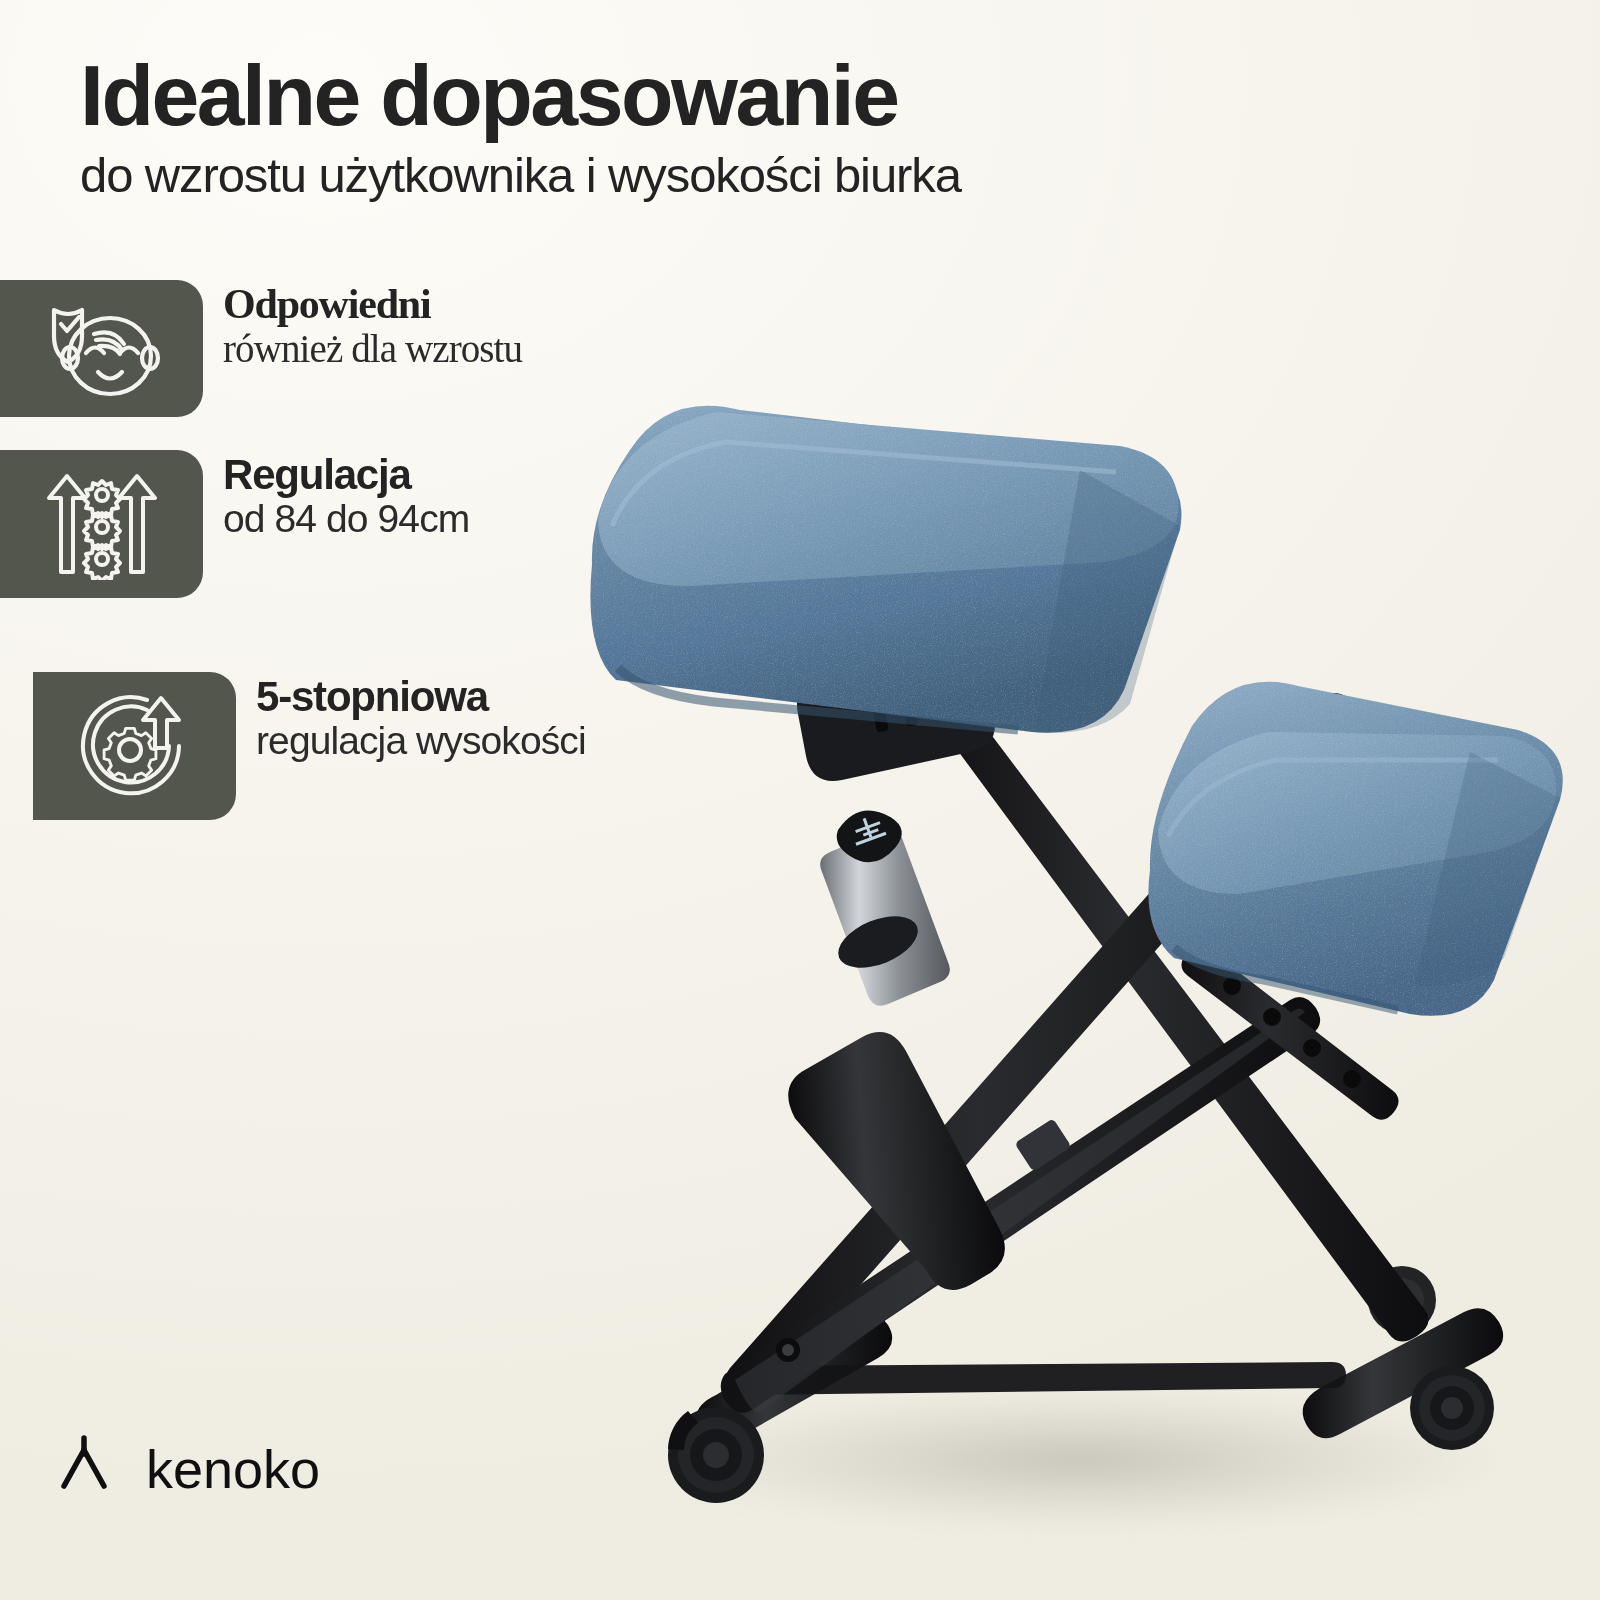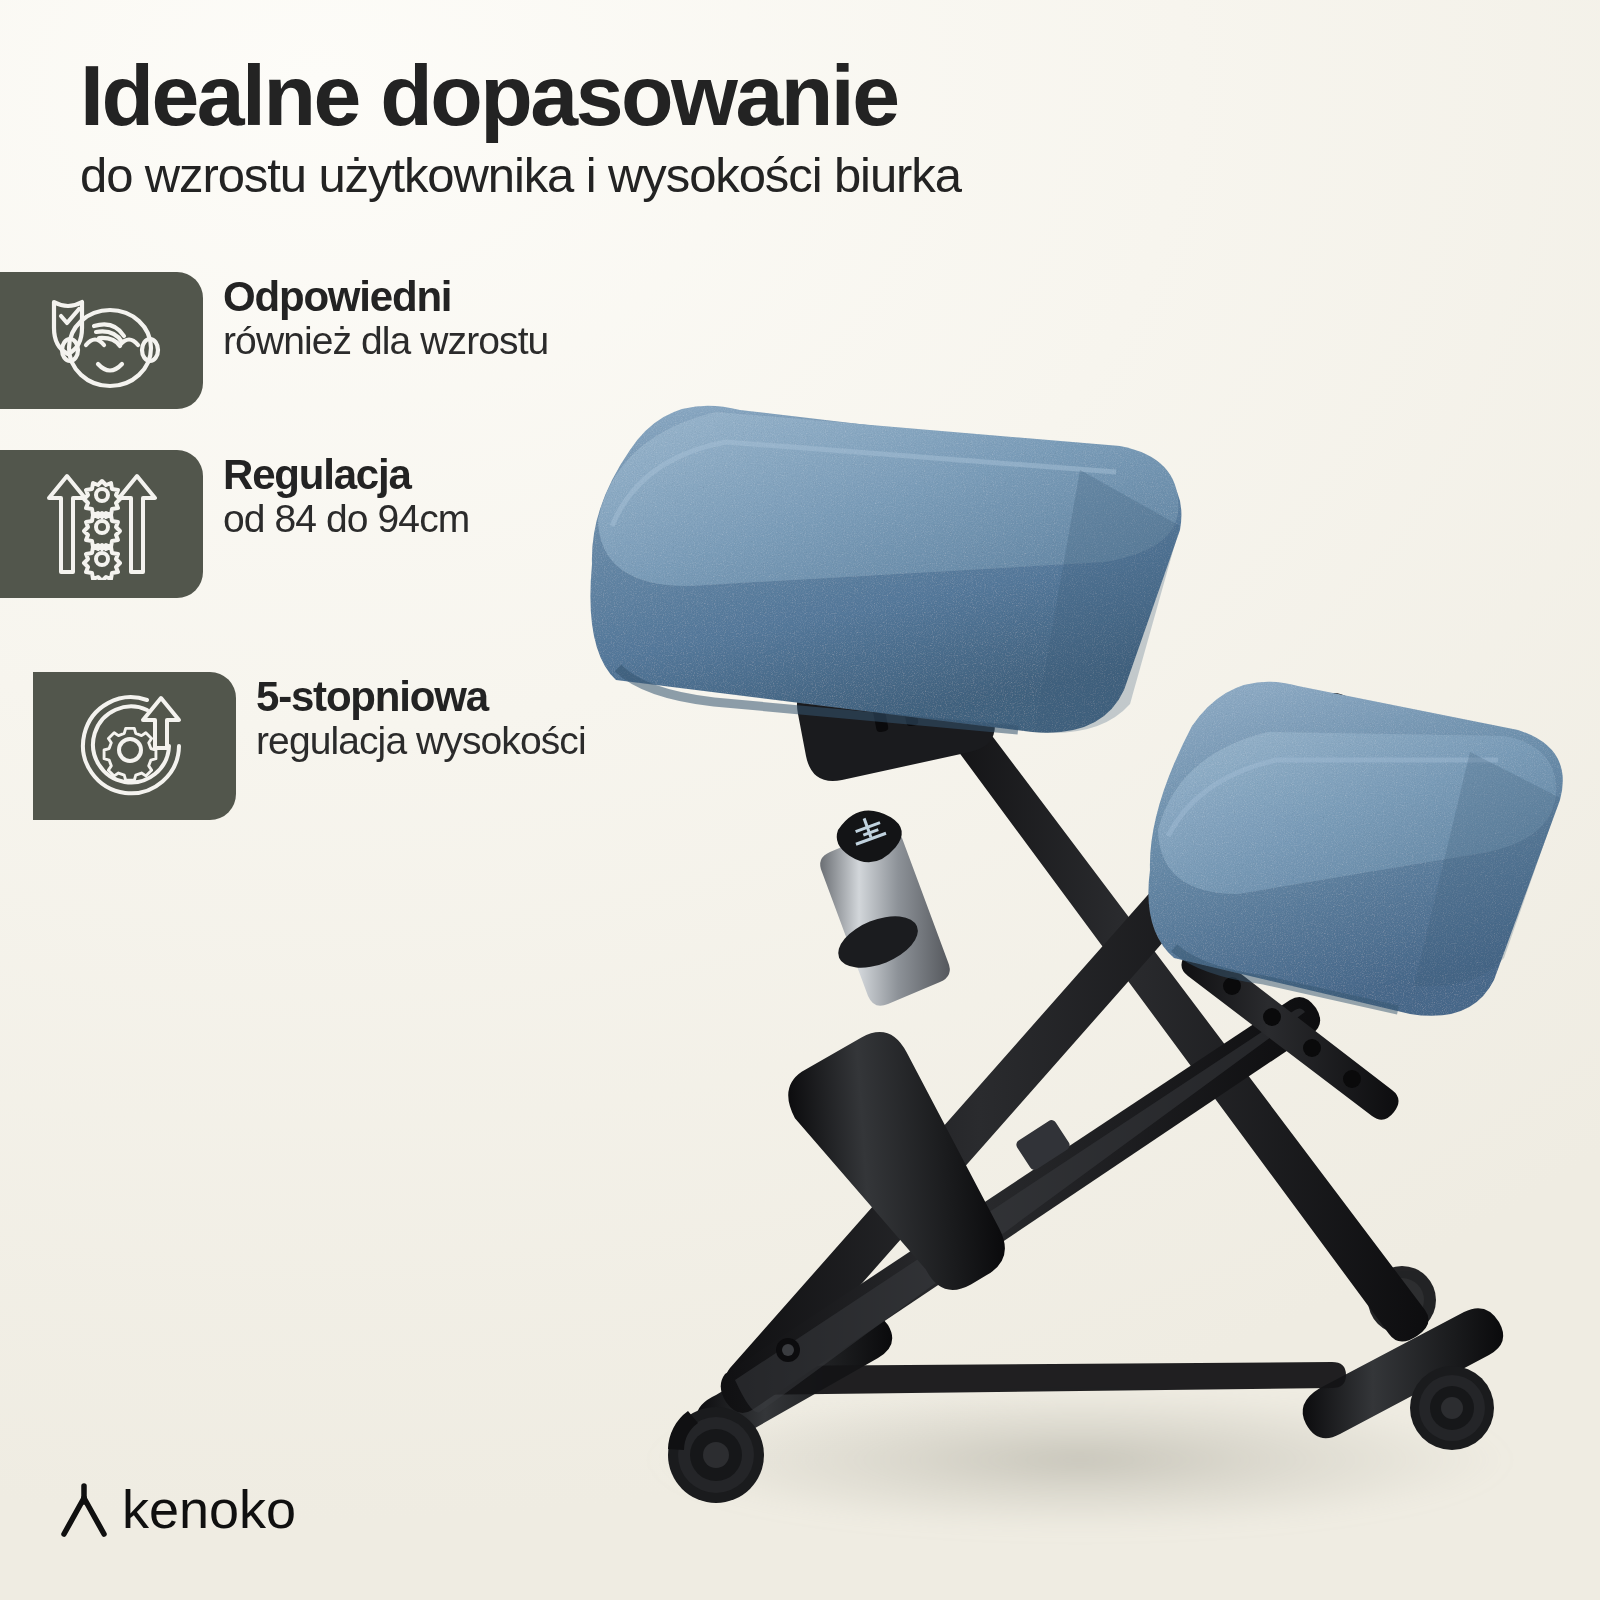--- a/index.html
+++ b/index.html
@@ -37,30 +37,30 @@
   .badge-chip svg { display:block; }
   .feature-text { margin-left:20px; padding-top:2px; }
   .feat-head {
     font-size:42px; font-weight:bold; letter-spacing:-1.2px;
     color:#232323; line-height:1.08; white-space:nowrap;
   }
   .feat-sub {
     font-size:39px; font-weight:400; letter-spacing:-0.9px;
     color:#2b2b2b; line-height:1.14; white-space:nowrap;
   }
-  #feature-1 { top:272px; }
+  #feature-1 { top:280px;font-family:Liberation Serif, serif; }
   #feature-1 .badge-chip { width:203px; height:137px; }
   #feature-2 { top:450px; }
   #feature-2 .badge-chip { width:203px; height:148px; }
   #feature-3 { top:672px;padding-left:33px; }
   #feature-3 .badge-chip { width:203px; height:148px; }
   
   #logo-block {
-    position:absolute; left:58px; top:1482px;
-    display:flex; align-items:flex-start; gap:12px;
+    position:absolute; left:58px; top:1434px;
+    display:flex; align-items:flex-end; gap:36px;
   }
   #logo-wordmark {
     font-size:54px; font-weight:400; letter-spacing:0px;
     color:#101010; line-height:1;
   }
   
   #product { position:absolute; left:520px; top:350px; width:1080px; height:1200px; }
   #product svg { display:block; width:100%; height:100%; }
 </style>
 </head>

